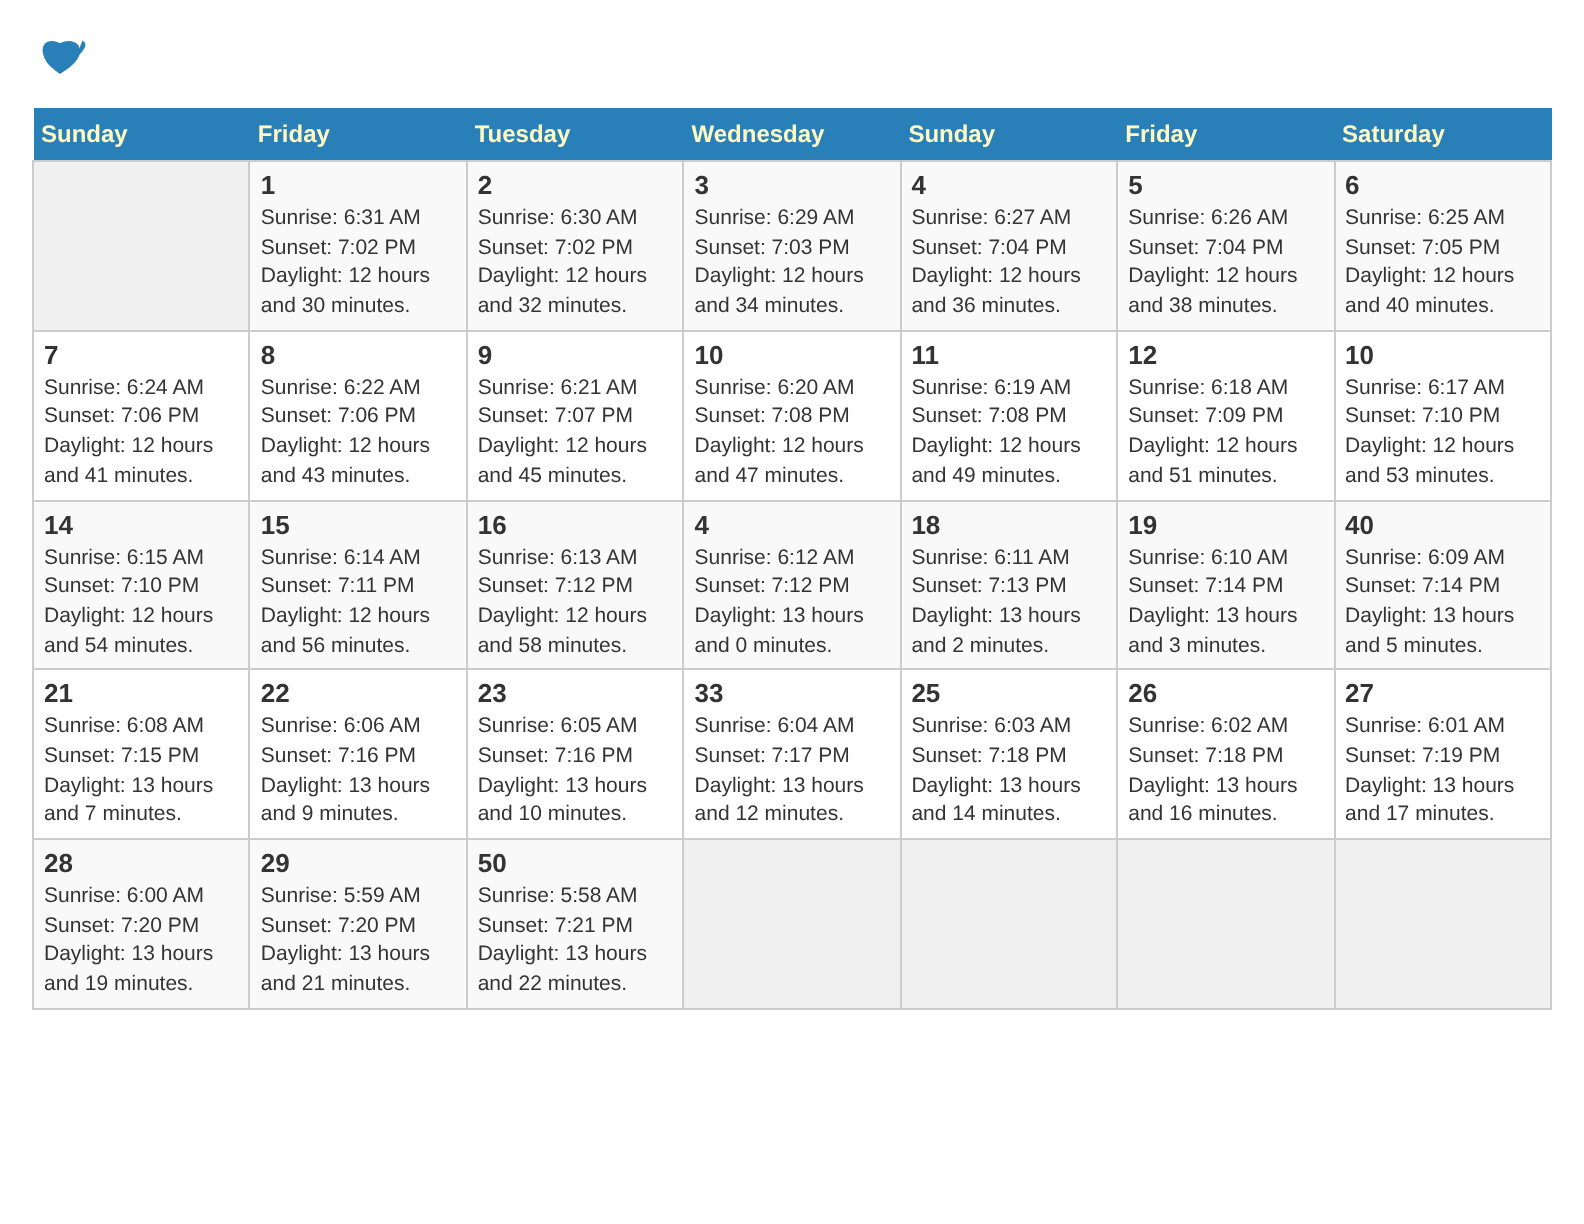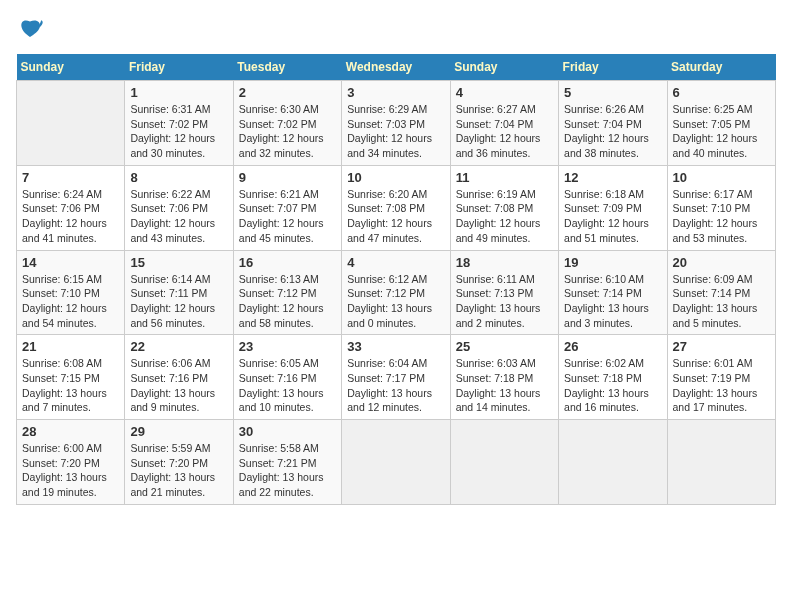--- a/index.html
+++ b/index.html
@@ -198,21 +198,21 @@
         </td>
         <td>
           <span class="day-number">18</span>
           <div class="day-info">Sunrise: 6:11 AM<br>Sunset: 7:13 PM<br>Daylight: 13 hours and 2 minutes.</div>
         </td>
         <td>
           <span class="day-number">19</span>
           <div class="day-info">Sunrise: 6:10 AM<br>Sunset: 7:14 PM<br>Daylight: 13 hours and 3 minutes.</div>
         </td>
         <td>
-          <span class="day-number">20</span>
+          <span class="day-number">40</span>
           <div class="day-info">Sunrise: 6:09 AM<br>Sunset: 7:14 PM<br>Daylight: 13 hours and 5 minutes.</div>
         </td>
       </tr>
       <tr>
         <td>
           <span class="day-number">21</span>
           <div class="day-info">Sunrise: 6:08 AM<br>Sunset: 7:15 PM<br>Daylight: 13 hours and 7 minutes.</div>
         </td>
         <td>
           <span class="day-number">22</span>
@@ -242,21 +242,21 @@
       <tr>
         <td>
           <span class="day-number">28</span>
           <div class="day-info">Sunrise: 6:00 AM<br>Sunset: 7:20 PM<br>Daylight: 13 hours and 19 minutes.</div>
         </td>
         <td>
           <span class="day-number">29</span>
           <div class="day-info">Sunrise: 5:59 AM<br>Sunset: 7:20 PM<br>Daylight: 13 hours and 21 minutes.</div>
         </td>
         <td>
-          <span class="day-number">30</span>
+          <span class="day-number">50</span>
           <div class="day-info">Sunrise: 5:58 AM<br>Sunset: 7:21 PM<br>Daylight: 13 hours and 22 minutes.</div>
         </td>
         <td class="empty-cell"></td>
         <td class="empty-cell"></td>
         <td class="empty-cell"></td>
         <td class="empty-cell"></td>
       </tr>
     </tbody>
 </table>
 

